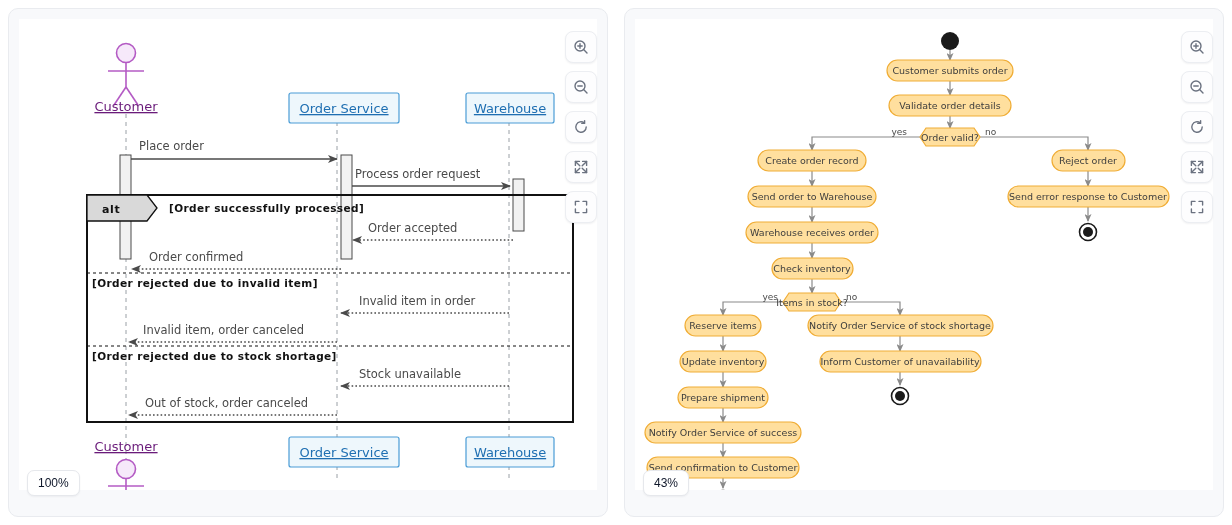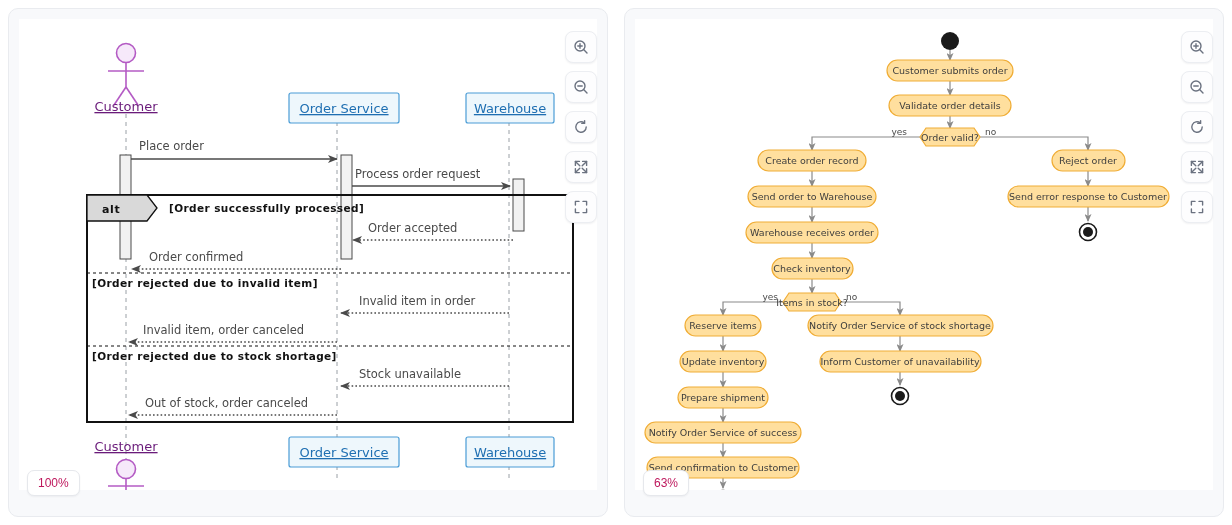--- a/index.html
+++ b/index.html
@@ -58,21 +58,21 @@
   
   .zoom-badge {
     position: absolute;
     left: 18px; bottom: 20px;
     min-width: 44px;
     padding: 5px 10px;
     background: #ffffff;
     border: 1px solid #e6e8ec;
     border-radius: 7px;
     font-size: 12px;
-    color: #be185d;
+    color: #0f172a;
     text-align: center;
     box-shadow: 0 1px 2px rgba(16,24,40,.05);
     z-index: 30;
     font-family: "Liberation Sans", sans-serif;
   }
 
   
   .seq-participant-text {
     font-family: "DejaVu Sans", sans-serif;
     font-size: 13px;
@@ -476,16 +476,16 @@
           <svg width="16" height="16" viewBox="0 0 16 16" fill="none" stroke="currentColor" stroke-width="1.4" stroke-linecap="round" stroke-linejoin="round">
             <polyline points="2.4,6 2.4,2.4 6,2.4"></polyline>
               <polyline points="10,2.4 13.6,2.4 13.6,6"></polyline>
             <polyline points="13.6,10 13.6,13.6 10,13.6"></polyline>
               <polyline points="6,13.6 2.4,13.6 2.4,10"></polyline>
           </svg>
         </span>
       </div>
     </div>
 
-    <div class="zoom-badge">63%</div>
+    <div class="zoom-badge">43%</div>
   </div>
 
 </div>
 
 </body></html>

